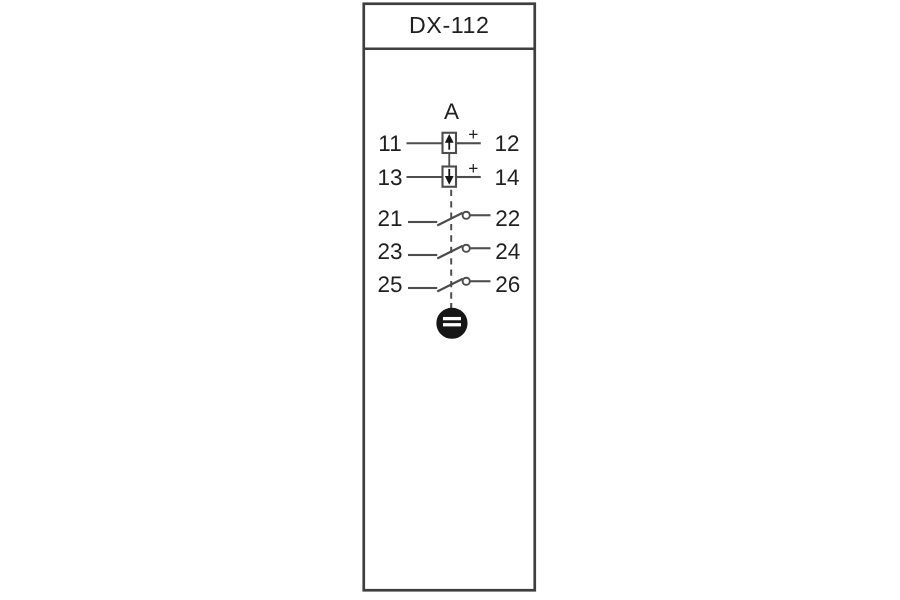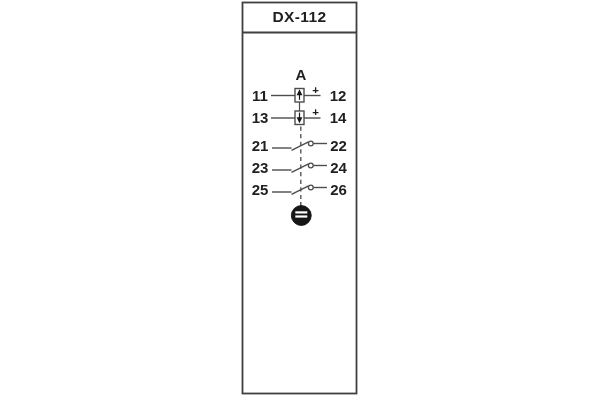--- a/index.html
+++ b/index.html
@@ -6,21 +6,20 @@
     margin: 0;
     padding: 0;
     background: #ffffff;
   }
   .canvas {
     position: relative;
     width: 481px;
     height: 400px;
     background: #ffffff;
     overflow: hidden;
-    font-weight: bold;
   }
   svg {
     display: block;
   }
   text {
     font-family: "Liberation Sans", sans-serif;
     fill: #1f1f1f;
   }
   .num {
     font-size: 15px;

